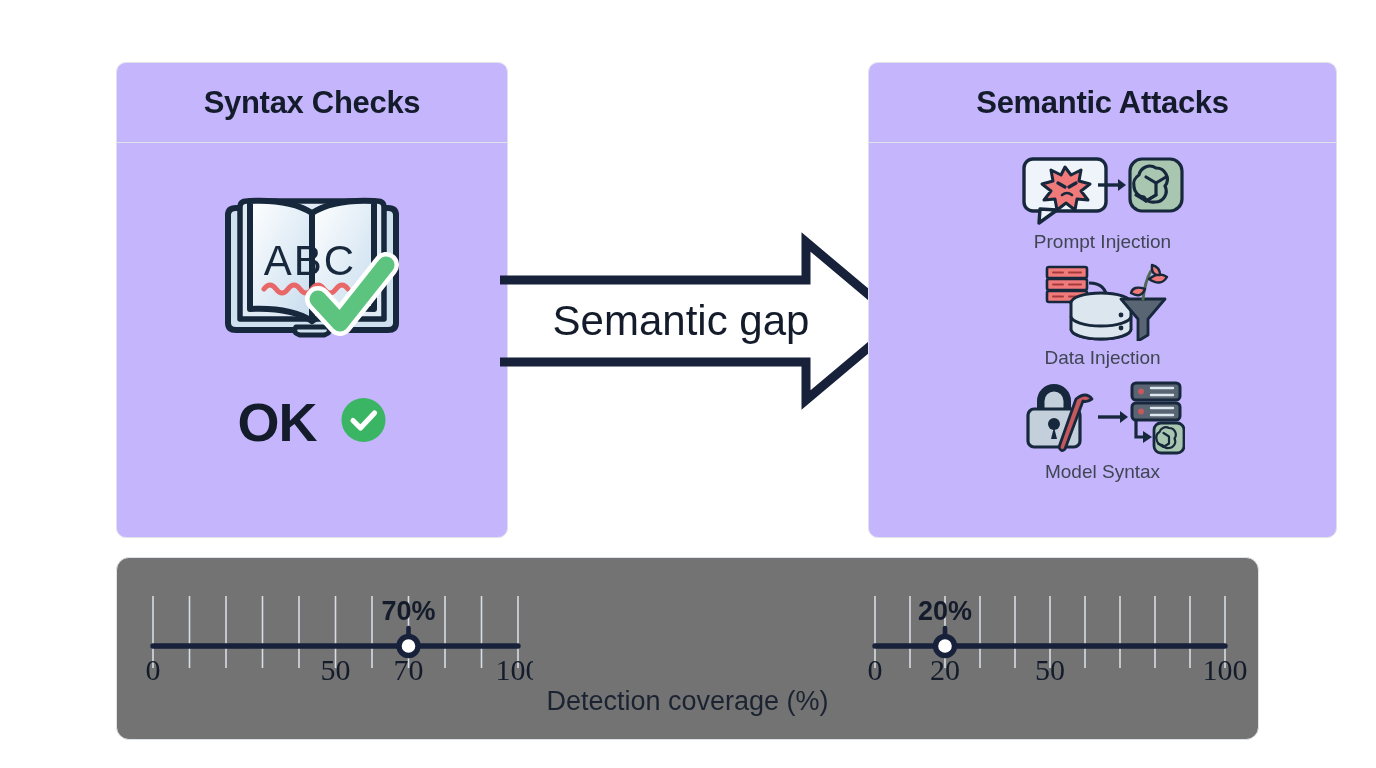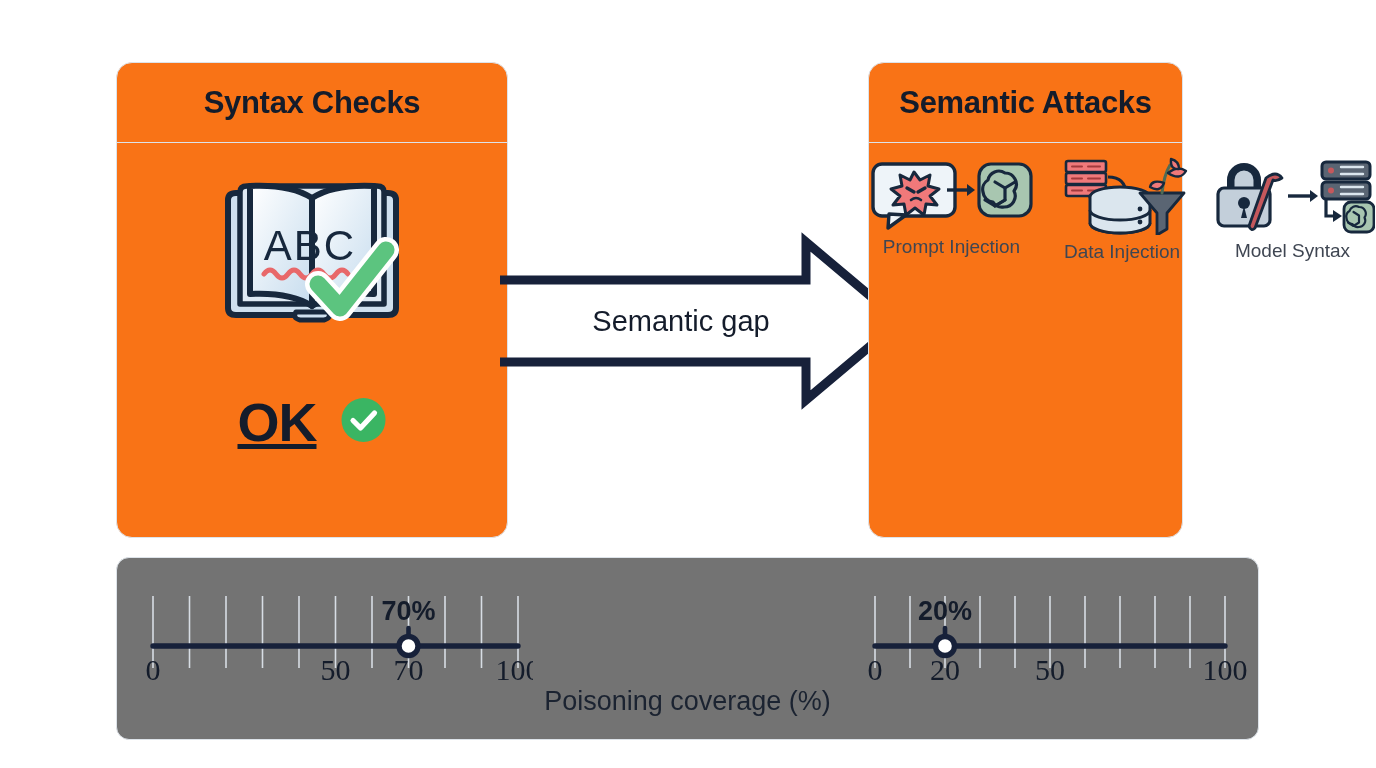--- a/index.html
+++ b/index.html
@@ -16,27 +16,27 @@
     position: relative;
   }
   .stage {
     position: absolute;
     inset: 0;
   }
 
   
   .card {
     position: absolute;
-    background: #f97316;
+    background: #c4b5fd;
     border: 1.6px solid #dde3e9;
-    border-radius: 16px;
+    border-radius: 10px;
     box-sizing: border-box;
   }
   #left-card  { left: 116px; top: 62px; width: 392px; height: 476px; }
-  #right-card { left: 868px; top: 62px; width: 315px; height: 476px; }
+  #right-card { left: 868px; top: 62px; width: 469px; height: 476px; }
 
   .card-header {
     height: 80px;
     border-bottom: 1.6px solid #dde3e9;
     display: flex;
     align-items: center;
     justify-content: center;
     box-sizing: border-box;
   }
   .card-title {
@@ -47,48 +47,47 @@
   }
   .card-body {
     height: calc(100% - 80px);
     position: relative;
   }
 
   
   .book-wrap {
     position: absolute;
     left: 50%;
-    top: 19px;
+    top: 34px;
     transform: translateX(-50%);
     text-align: right;
   }
   .ok-row {
     position: absolute;
     left: 50%;
     top: 252px;
     transform: translateX(-50%);
     display: flex;
     align-items: center;
     gap: 24px;
-    text-decoration: underline;
   }
   .ok-text {
     font-size: 54px;
     font-weight: 700;
     color: #141c2b;
     letter-spacing: -1px;
     line-height: 1;
   }
 
   
   .attack-list {
     position: absolute;
     left: 0; right: 0; top: 12px;
     display: flex;
-    flex-direction: row;
+    flex-direction: column;
     align-items: center;
     gap: 8px;
   }
   .attack-item {
     display: flex;
     flex-direction: column;
     align-items: center;
   }
   .attack-label {
     font-size: 19px;
@@ -108,21 +107,21 @@
     position: absolute;
     left: 500px;
     top: 232px;
     width: 410px;
     height: 178px;
     display: flex;
     align-items: center;
     justify-content: center;
     padding-right: 48px;
     box-sizing: border-box;
-    font-size: 29px;
+    font-size: 42px;
     color: #141c2b;
     pointer-events: none;
   }
 
   
   #gauge-panel {
     position: absolute;
     left: 116px;
     top: 557px;
     width: 1143px;
@@ -372,16 +371,16 @@
       <circle cx="88" cy="70" r="9.5" fill="#ffffff" stroke="#17213a" stroke-width="5.4"></circle>
       <text x="88" y="44" font-family="&quot;Liberation Sans&quot;, sans-serif" font-size="27" font-weight="700" fill="#141c2b" text-anchor="middle">20%</text>
       <g font-family="&quot;Liberation Serif&quot;, serif" font-size="30" fill="#141c2b" text-anchor="middle">
         <text x="18" y="104">0</text>
         <text x="88" y="104">20</text>
         <text x="193" y="104">50</text>
         <text x="368" y="104">100</text>
       </g>
     </svg>
 
-    <div class="axis-caption">Poisoning coverage (%)</div>
+    <div class="axis-caption">Detection coverage (%)</div>
   </div>
 
 </div>
 
 </body></html>

